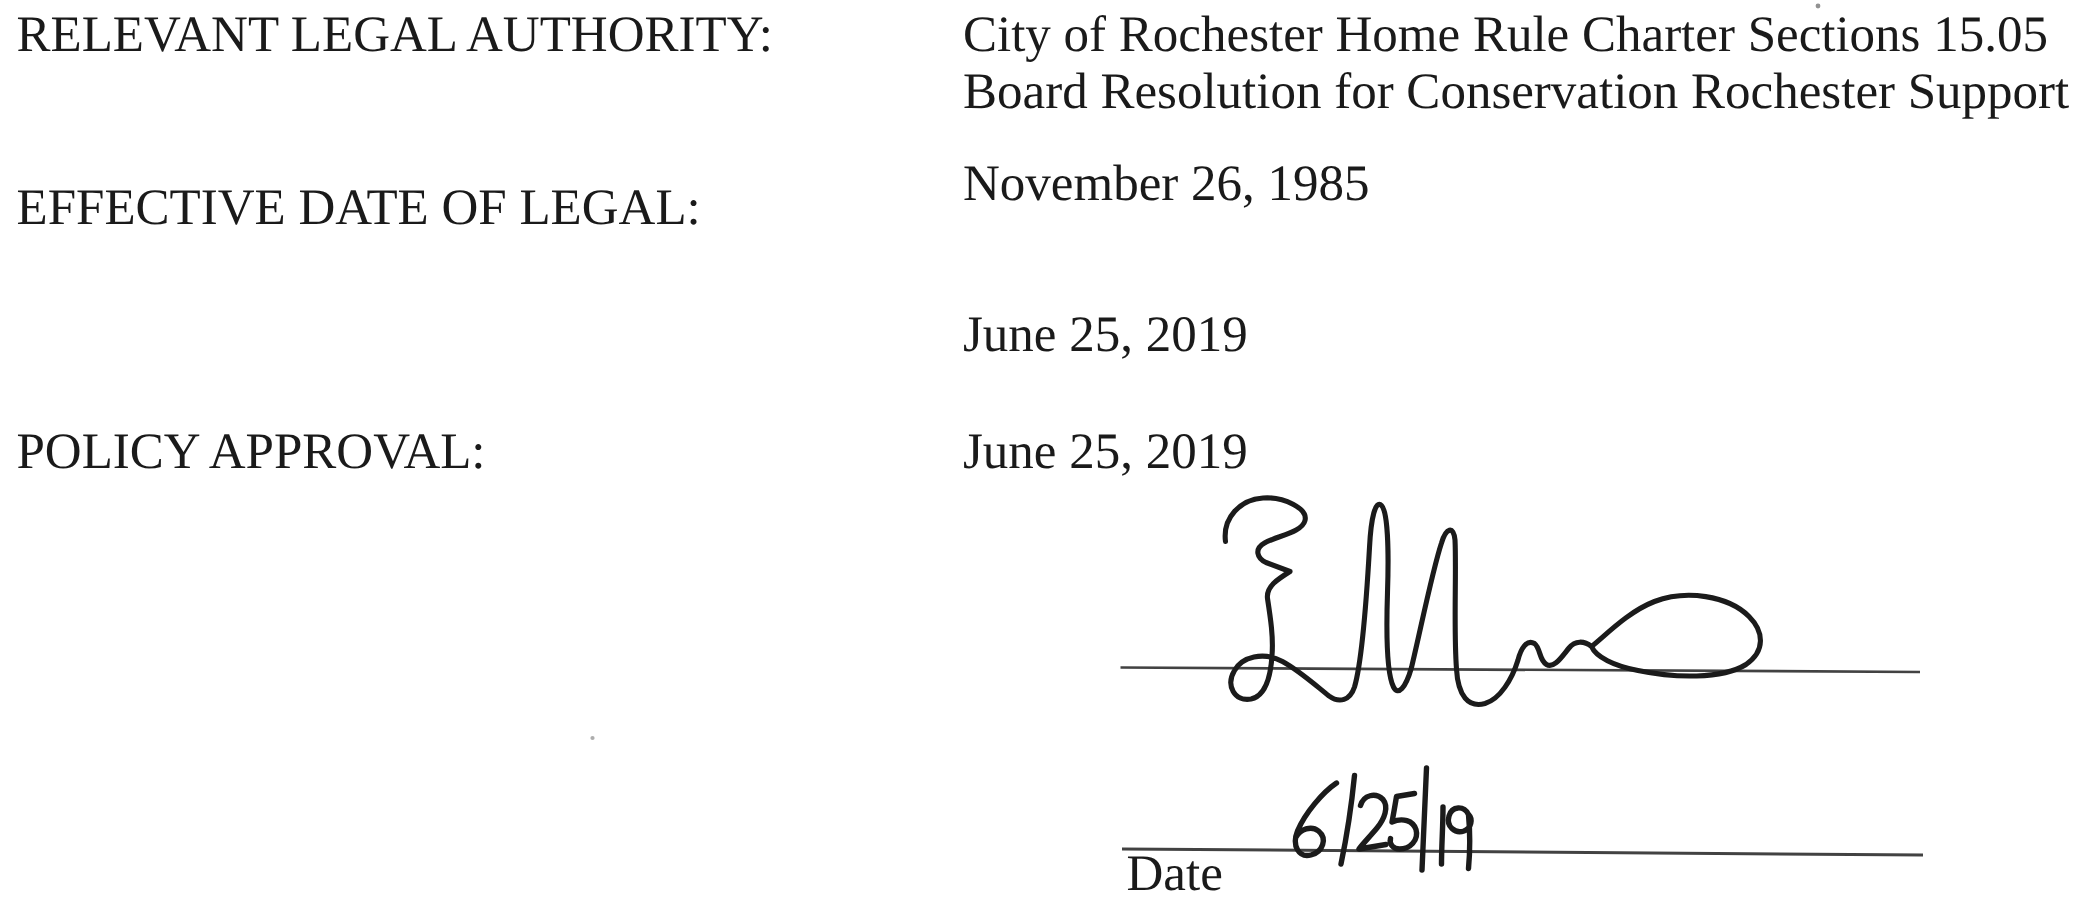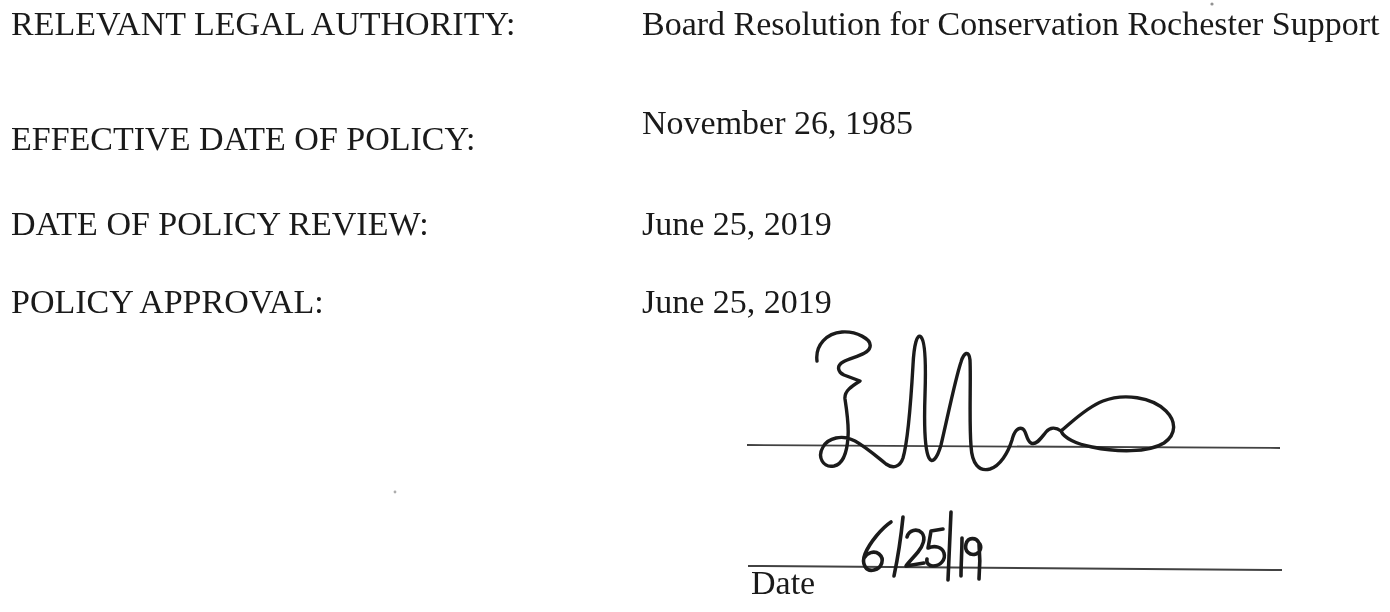--- a/index.html
+++ b/index.html
@@ -27,27 +27,27 @@
     pointer-events:none;
   }
 </style>
 </head>
 <body>
 
 <div class="page">
 
   <div class="t label" style="top:5px">RELEVANT LEGAL AUTHORITY:</div>
 
-  <div class="t label" style="top:120px">EFFECTIVE DATE OF POLICY:</div>
+  <div class="t label" style="top:120px">EFFECTIVE DATE OF LEGAL:</div>
 
-  <div class="t label" style="top:205px">DATE OF POLICY REVIEW:</div>
 
   <div class="t label" style="top:283px">POLICY APPROVAL:</div>
 
   <div class="t value" style="top:5px">
+    <div>City of Rochester Home Rule Charter Sections 15.05</div>
     <div>Board Resolution for Conservation Rochester Support</div>
   </div>
 
   <div class="t value" style="top:104px">November 26, 1985</div>
 
   <div class="t value" style="top:205px">June 25, 2019</div>
 
   <div class="t value" style="top:283px">June 25, 2019</div>
 
 

